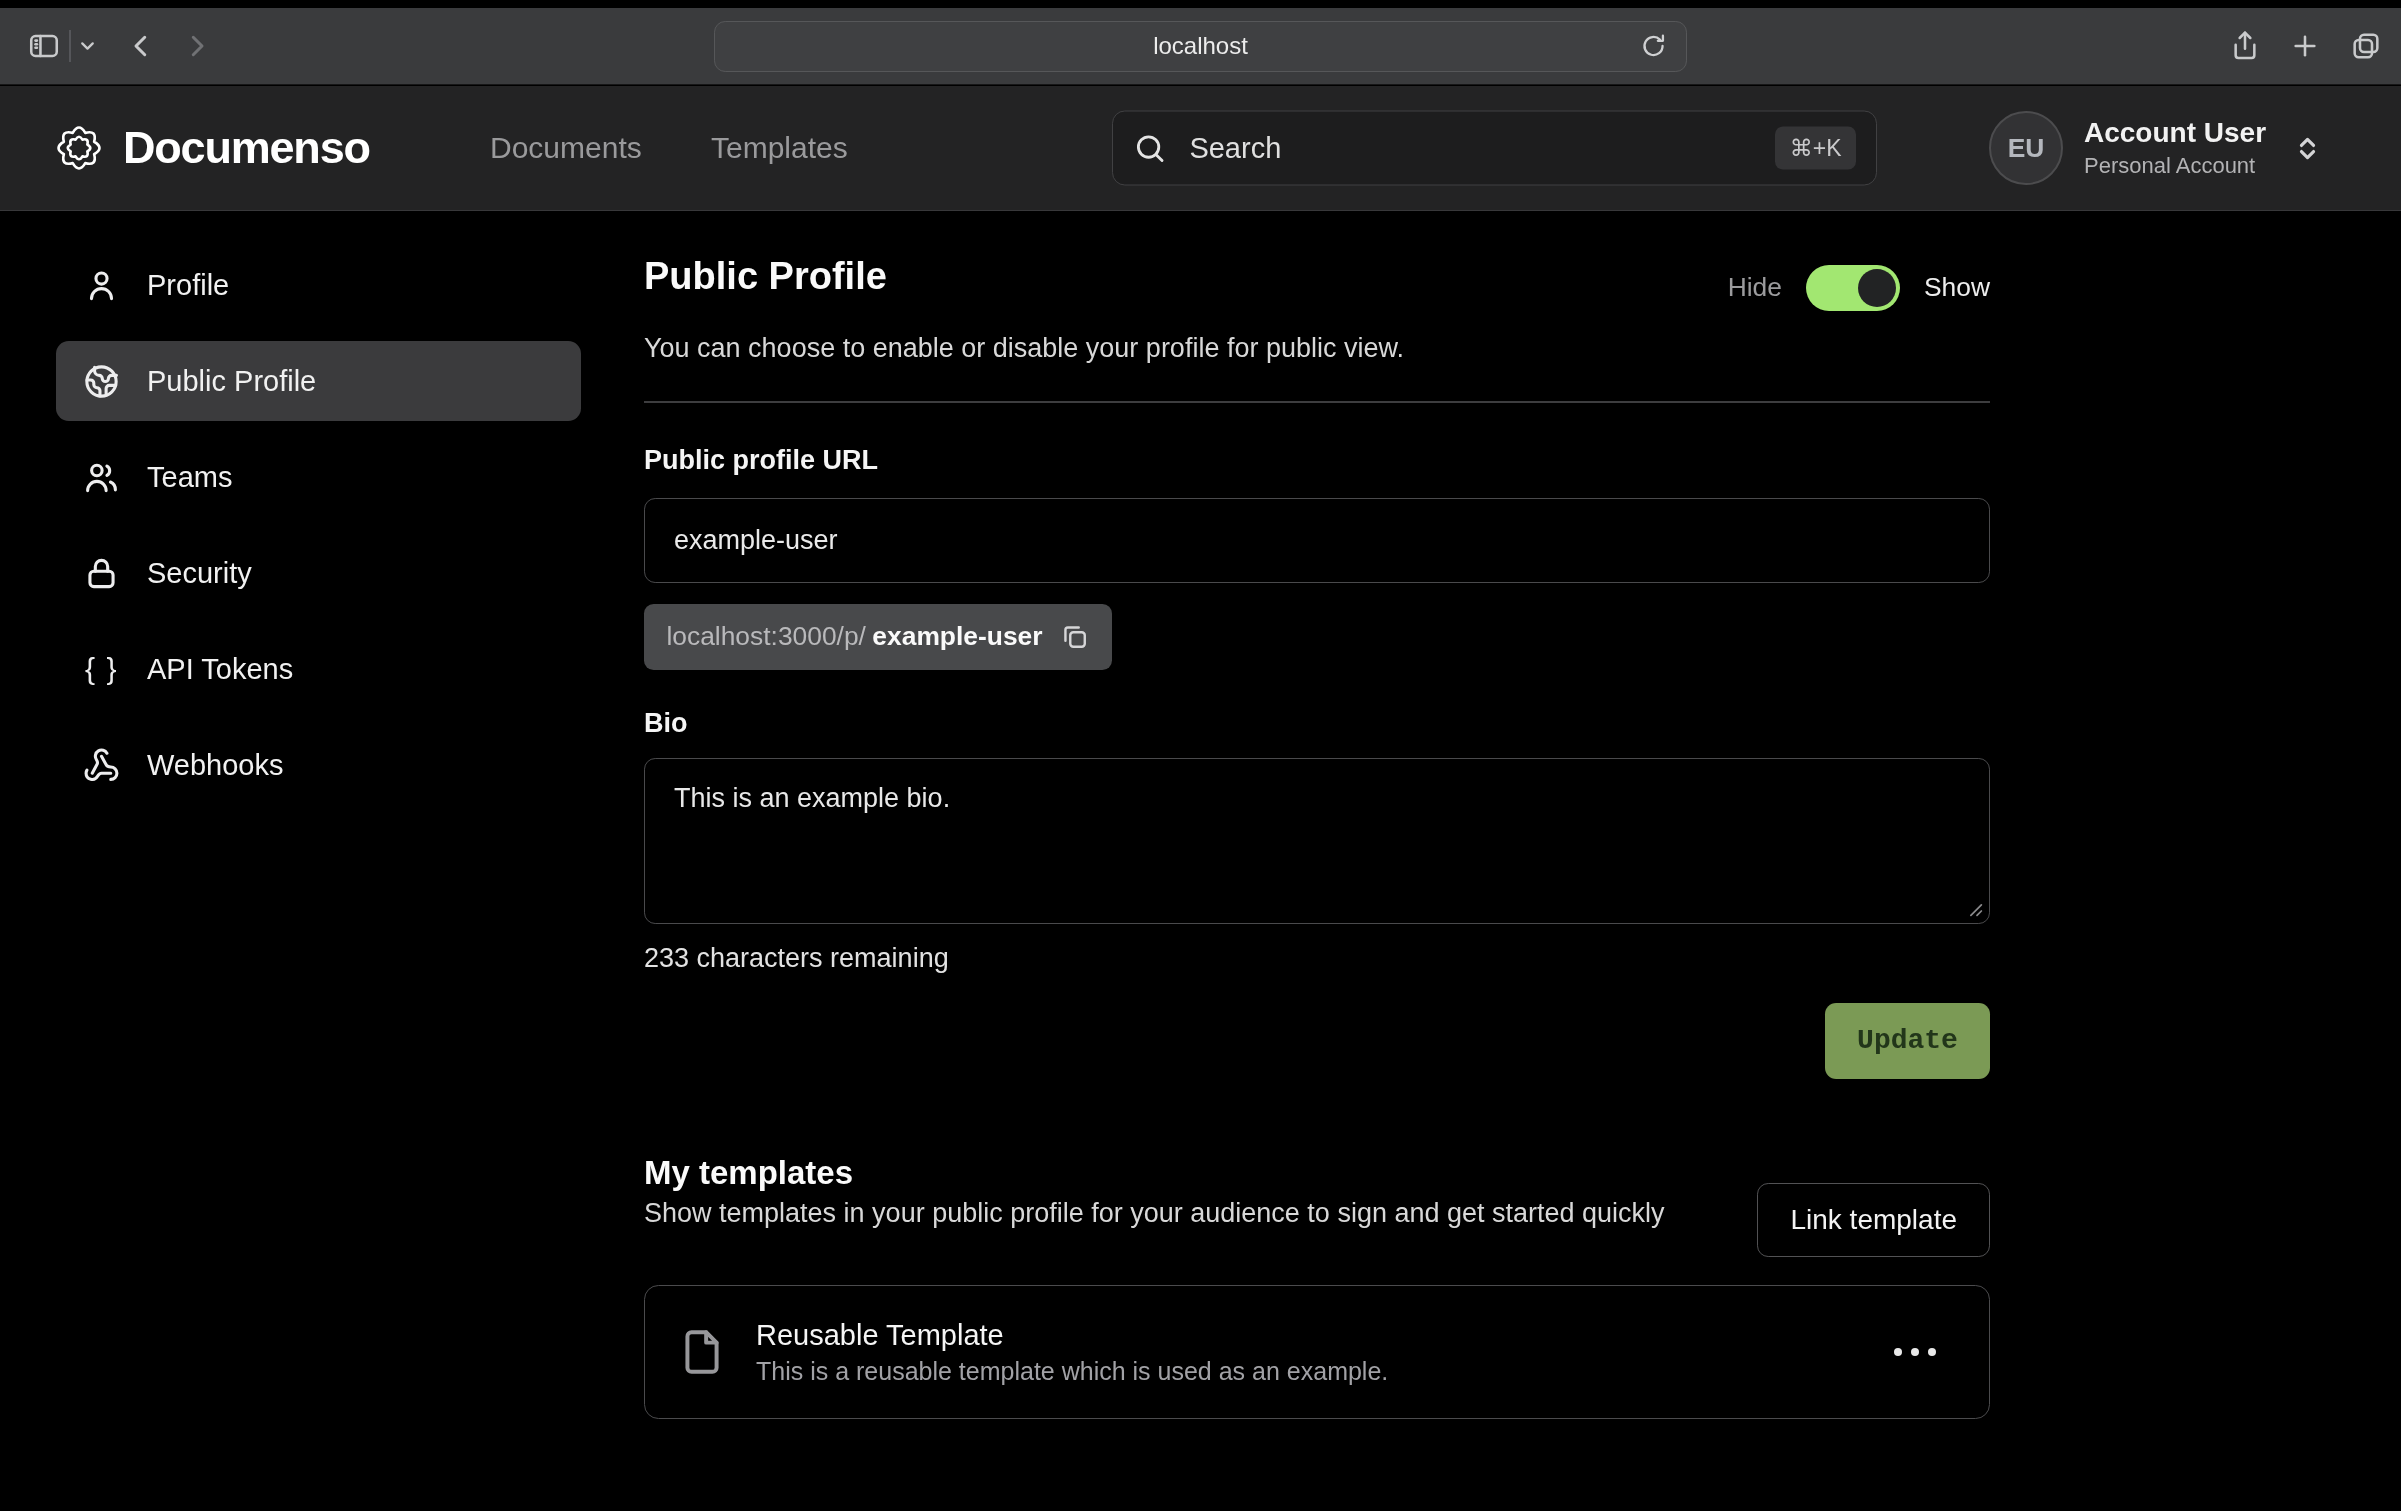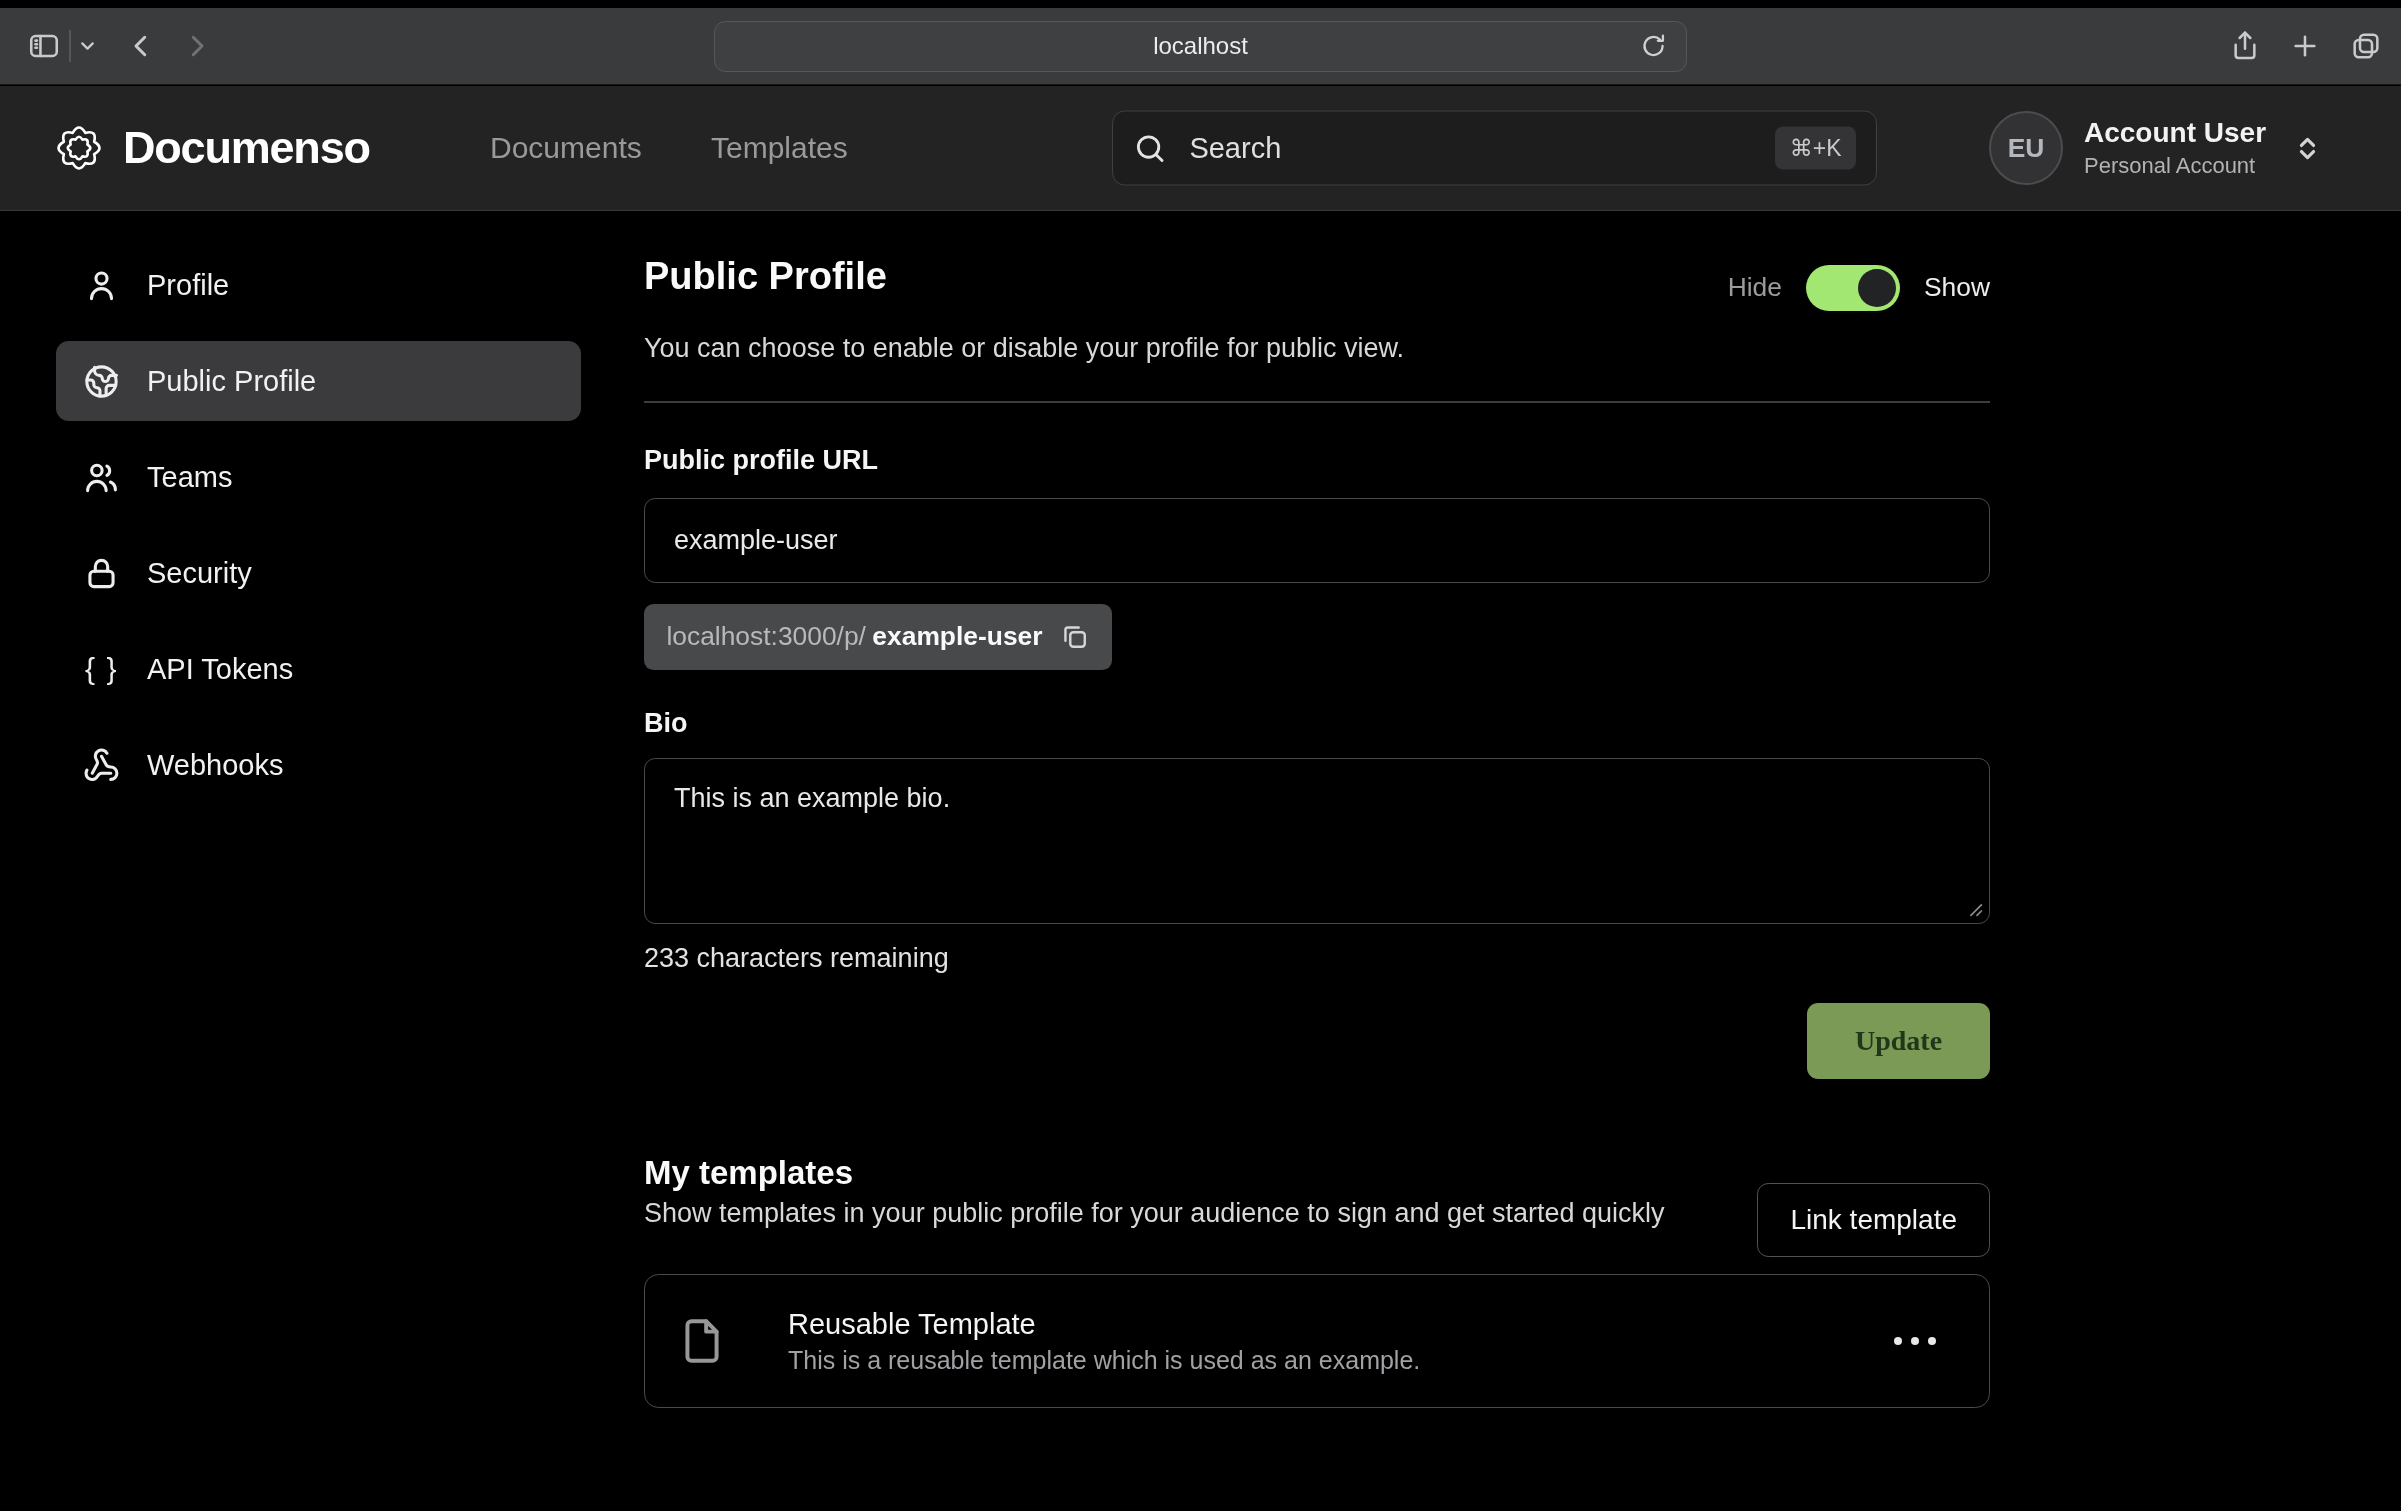--- a/index.html
+++ b/index.html
@@ -108,33 +108,33 @@
   .bio-wrap { position:relative; margin-top:19px; }
   .bio-area {
     width:100%; height:166px; background:transparent; border:1.6px solid #4a4a4c;
     border-radius:11.2px; color:#e8e8e8; font-size:27px; padding:21px 29px;
     font-family:inherit; resize:none; outline:none; display:block; line-height:37px;
   }
   .resize-handle { position:absolute; right:6.4px; bottom:6.4px; width:21px; height:21px; color:#8a8a8c; }
   .remaining { margin-top:19px; font-size:27px; color:#e2e2e2; }
   .update-row { margin-top:29px; display:flex; justify-content:flex-end; }
   .update-btn {
-    width:183px; height:76px; border-radius:11.2px; background:#7b9a55; border:none;
-    font-size:28px; font-weight:600; color:#22361a; cursor:pointer; font-family:Liberation Serif, serif;
+    width:165px; height:76px; border-radius:11.2px; background:#7b9a55; border:none;
+    font-size:28px; font-weight:600; color:#22361a; cursor:pointer; font-family:Liberation Mono, monospace;
   }
   .templates-head { margin-top:75px; display:flex; justify-content:space-between; align-items:flex-start; }
   .templates-title { font-size:33px; font-weight:600; color:#fafafa; }
   .templates-desc { font-size:27px; line-height:42px; color:#d8d8d8; max-width:1104px; }
   .link-template-btn {
     margin-top:29px; height:74px; padding:0 32px; border-radius:11.2px; background:transparent;
     border:1.6px solid #525254; color:#f3f3f3; font-size:28px; font-weight:500; cursor:pointer; font-family:inherit;
   }
   .template-card {
-    margin-top:17px; height:134px; border:1.6px solid #4b4b4d; border-radius:14.4px;
-    display:flex; align-items:center; padding:0 45px 0 32px; cursor:pointer;gap:32px;
+    margin-top:28px; height:134px; border:1.6px solid #4b4b4d; border-radius:14.4px;
+    display:flex; align-items:center; padding:0 45px 0 32px; cursor:pointer;
   }
   .file-icon { width:50px; height:50px; color:#97979a; flex:0 0 auto; }
   .template-texts { margin-left:29px; }
   .template-name { font-size:29px; font-weight:500; color:#f5f5f5; line-height:38px; }
   .template-desc { font-size:25px; color:#a2a2a6; line-height:34px; }
   .more-btn { margin-left:auto; background:none; border:none; display:flex; gap:8.8px; cursor:pointer; padding:8px; }
   .more-btn .dot { width:8px; height:8px; border-radius:50%; background:#e8e8e8; }
 </style>
 </head>
 <body>

